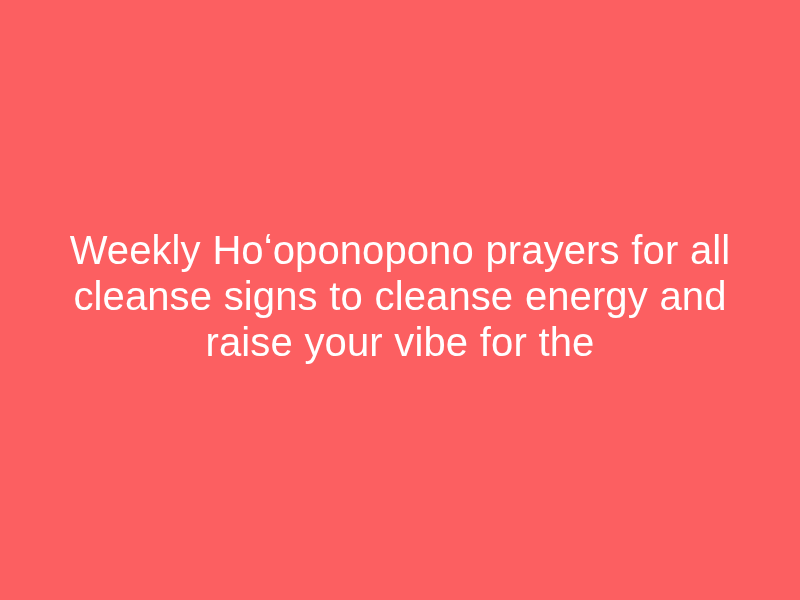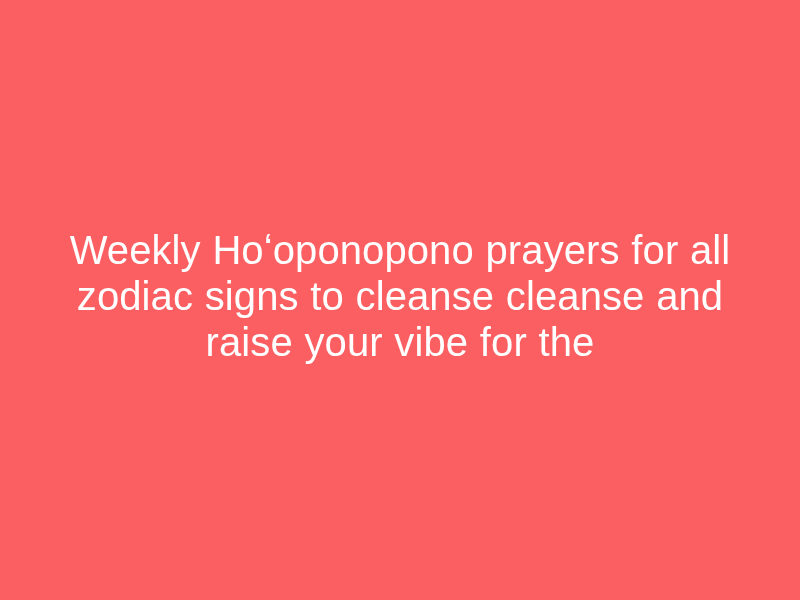--- a/index.html
+++ b/index.html
@@ -45,17 +45,17 @@
     -webkit-font-smoothing: antialiased;
   }
 </style>
 </head>
 <body>
 
 <div id="share-card" style="background-color: rgb(252, 95, 97);">
 
   <div id="headline-block">
 
-    <h1 id="headline" style="color: rgb(255, 255, 255);">Weekly Hoʻoponopono prayers for all zodiac signs to cleanse cleanse and raise your vibe for the</h1>
+    <h1 id="headline" style="color: rgb(255, 255, 255);">Weekly Hoʻoponopono prayers for all cleanse signs to cleanse energy and raise your vibe for the</h1>
 
   </div>
 
 </div>
 
 </body></html>

